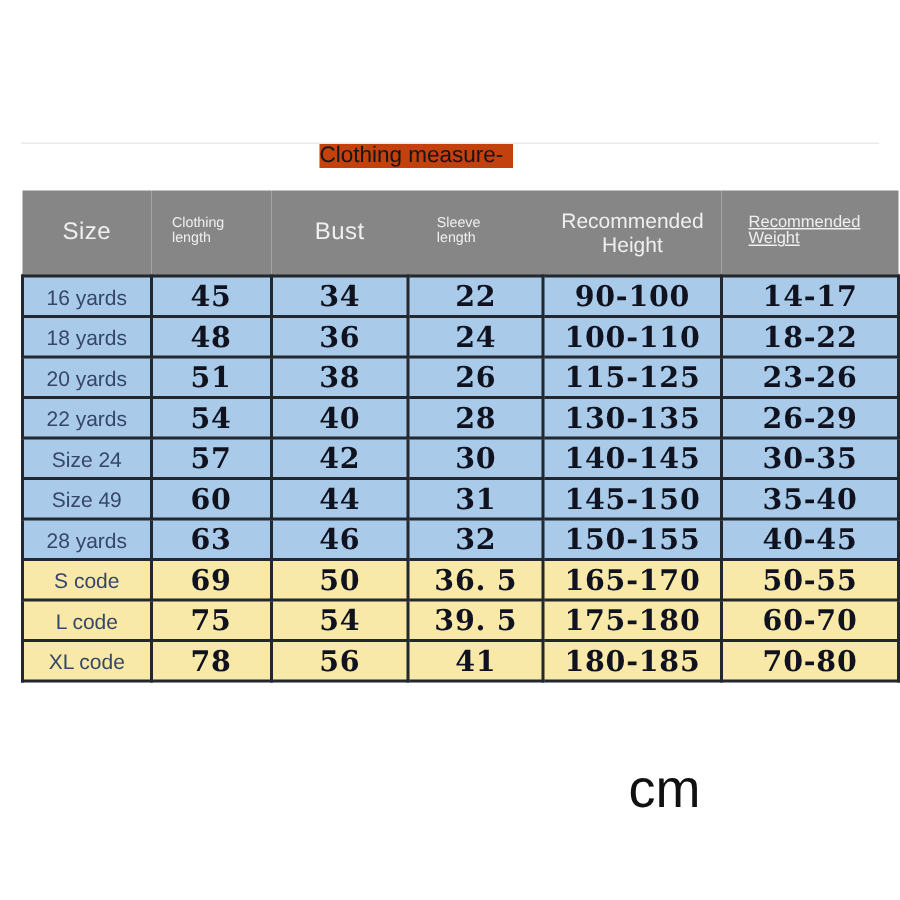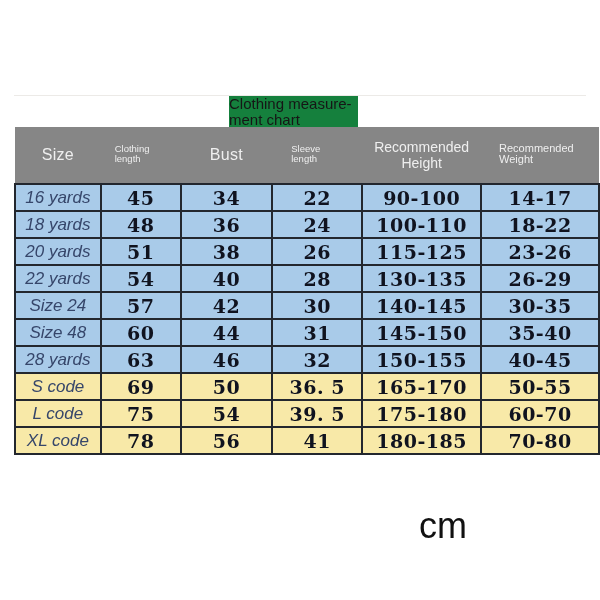--- a/index.html
+++ b/index.html
@@ -21,24 +21,24 @@
     font-family: "Liberation Sans", sans-serif;
     position: relative;
     overflow: hidden;
   }
   .stage { position: absolute; inset: 0; }
   .panel-edge {
     position: absolute; left: 14px; right: 14px; top: 95px;
     height: 1px; background: #eceae7;
   }
   .title {
-    position: absolute; left: 229px; top: 96px;
+    position: absolute; left: 213px; top: 96px;
     font-size: 15px; line-height: 16px;
     color: var(--title-text);
-    background: #15803d;
+    background: #c2410c;
     padding-right: 6px;
   }
   .size-table {
     position: absolute; left: 14px; top: 127px;
     border-collapse: collapse;
     table-layout: fixed;
   }
   .size-table thead th {
     border: none;
     background: var(--header-bg);
@@ -59,27 +59,26 @@
   .row-blue td { background: var(--blue-row-bg); }
   .row-yellow td { background: var(--yellow-row-bg); }
   .h-large { font-size: 16px; letter-spacing: 0.3px; }
   .h-med { font-size: 14px; }
   .wrap-narrow {
     display: inline-block; width: 52px;
     font-size: 9.5px; line-height: 10.5px; text-align: left;
   }
   .wrap-weight {
     display: inline-block; width: 82px;
-    font-size: 11px; line-height: 11.5px; text-align: left;
+    font-size: 11px; line-height: 11.5px; text-align: left; text-decoration: underline;
   }
   .c-size {
-    font-size: 17px;
+    font-size: 14px;
     color: var(--size-label-text);
     font-family: "Liberation Sans", sans-serif;
-    font-style: italic;
   }
   .c-num {
     font-family: "DejaVu Serif", serif;
     font-size: 19px;
     font-weight: 600;
     color: var(--value-text);
     letter-spacing: 0.5px;
   }
   .unit {
     position: absolute; left: 408px; top: 505px; width: 70px;
@@ -90,21 +89,20 @@
 </style>
 </head>
 <body style="background: rgb(255, 255, 255);">
 
 <div class="stage">
 
   <div class="panel-edge"></div>
 
   <div class="title">
     <div>Clothing measure-</div>
-    <div>ment chart</div>
   </div>
 
   <table class="size-table">
     <colgroup>
       <col style="width:86px">
       <col style="width:80px">
       <col style="width:92px">
       <col style="width:90px">
       <col style="width:106px">
       <col style="width:118px">
@@ -160,21 +158,21 @@
   </tr>
         <tr class="row-blue">
     <td class="c-size">Size 24</td>
     <td class="c-num">57</td>
     <td class="c-num">42</td>
     <td class="c-num">30</td>
     <td class="c-num">140-145</td>
     <td class="c-num">30-35</td>
   </tr>
         <tr class="row-blue">
-    <td class="c-size">Size 48</td>
+    <td class="c-size">Size 49</td>
     <td class="c-num">60</td>
     <td class="c-num">44</td>
     <td class="c-num">31</td>
     <td class="c-num">145-150</td>
     <td class="c-num">35-40</td>
   </tr>
         <tr class="row-blue">
     <td class="c-size">28 yards</td>
     <td class="c-num">63</td>
     <td class="c-num">46</td>

